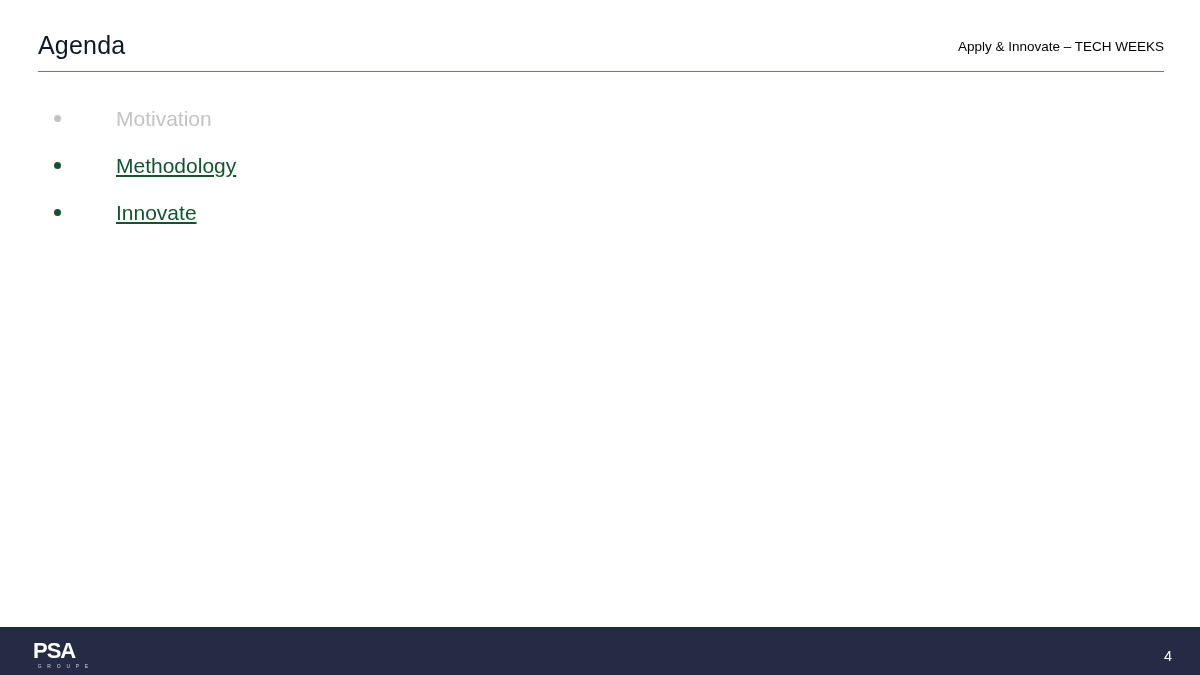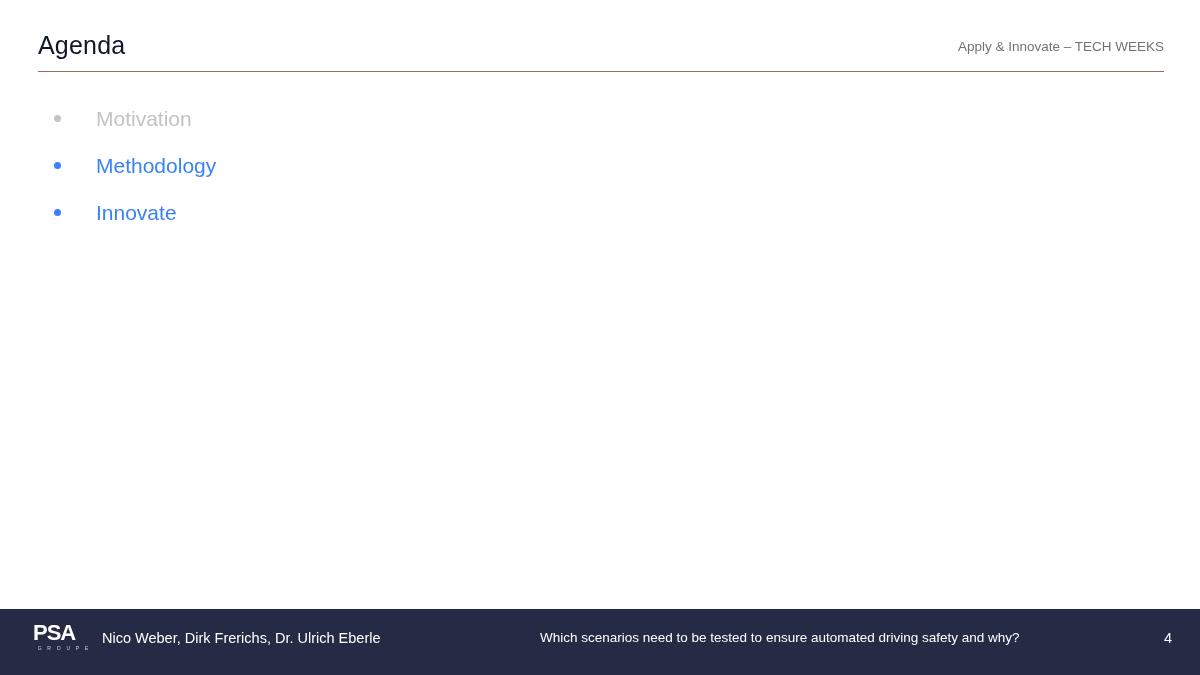--- a/index.html
+++ b/index.html
@@ -36,21 +36,21 @@
     color: #0f172a;
     font-weight: normal;
     letter-spacing: 0.2px;
     line-height: 30px;
   }
   .header-right {
     position: absolute;
     right: 0;
     top: 8px;
     font-size: 13.5px;
-    color: #737373;
+    color: #000000;
     line-height: 18px;
     white-space: nowrap;
   }
   .header-rule {
     position: absolute;
     left: 38px;
     top: 71px;
     width: 1126px;
     height: 1px;
     background: #9a6b63;
@@ -60,20 +60,21 @@
   .agenda {
     position: absolute;
     left: 38px;
     top: 105px;
     width: 900px;
   }
   .bullet-row {
     display: flex;
     align-items: baseline;
     height: 47px;
+    gap: 20px;
   }
   .bullet-dot {
     width: 38px;
     flex: 0 0 38px;
     display: flex;
     justify-content: center;
     align-items: center;
     position: relative;
     top: -4px;
   }
@@ -86,33 +87,34 @@
   }
   .bullet-label {
     font-size: 21px;
     line-height: 28px;
     white-space: nowrap;
   }
   .bullet-row.inactive {
     color: #c3c3c3;
   }
   .bullet-row.active {
-    color: #3b82f6;
+    color: #14532d;
+    text-decoration: underline;
   }
   .bullet-row .bullet-label {
     padding-left: 20px;
   }
 
   
   .footer {
     position: absolute;
     left: 0;
     bottom: 0;
     width: 1200px;
-    height: 66px;
+    height: 48px;
     background: #262b45;
     color: #ffffff;
   }
   .logo {
     position: absolute;
     left: 33px;
     top: 13px;
     width: 62px;
     height: 32px;
     color: #ffffff;
@@ -189,18 +191,16 @@
     </div>
 
 
   </div>
 
   <div class="footer">
     <div class="logo">
       <div class="logo-text">PSA</div>
       <div class="logo-sub">G R O U P E</div>
     </div>
-    <div class="footer-authors">Nico Weber, Dirk Frerichs, Dr. Ulrich Eberle</div>
-    <div class="footer-subject">Which scenarios need to be tested to ensure automated driving safety and why?</div>
     <div class="footer-page">4</div>
   </div>
 
 </div>
 
 </body></html>

